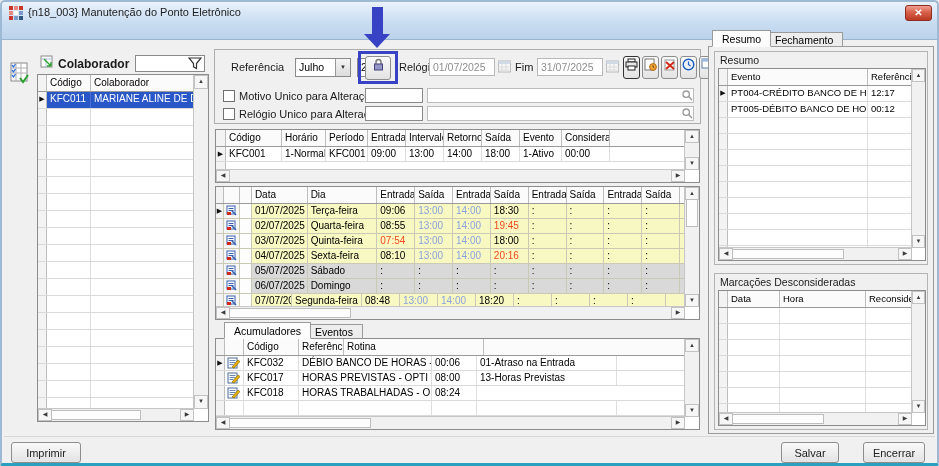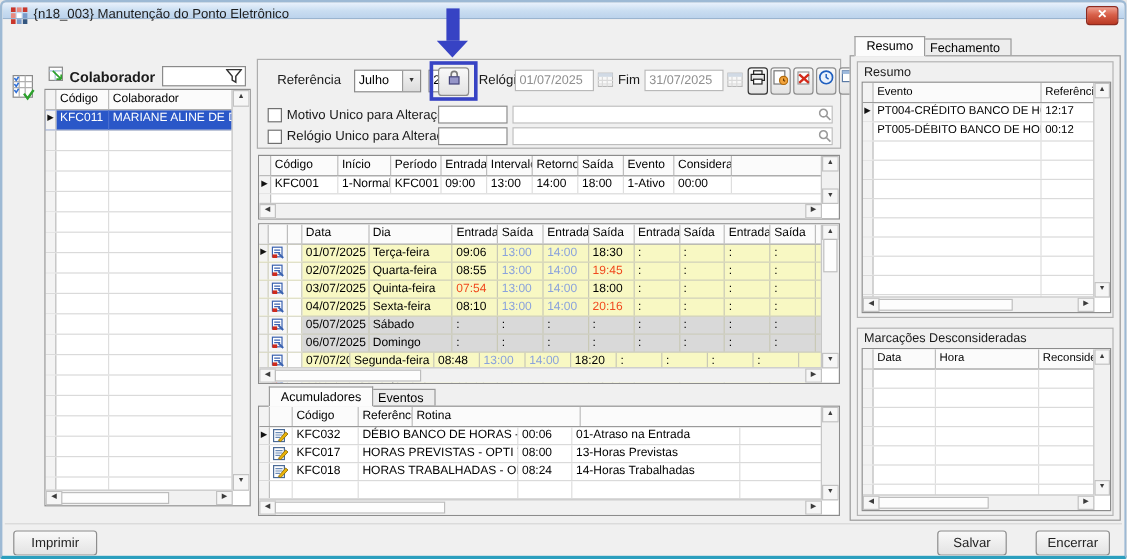--- a/index.html
+++ b/index.html
@@ -1,20 +1,20 @@
 <!DOCTYPE html>
 <html><head>
 <meta charset="utf-8">
 <style>
   html,body{margin:0;padding:0;background:#e9e9e9;font-family:"Liberation Sans",sans-serif;}
   #win{position:relative;width:939px;height:466px;box-sizing:border-box;background:#f0f0f0;
        border:2px solid #9db9d4;border-bottom:3px solid #2b9fbe;border-radius:5px 5px 2px 2px;overflow:hidden;}
   .abs{position:absolute;box-sizing:border-box;}
   
-  .titlebar{left:0;top:0;right:0;height:14px;background:linear-gradient(#eaf2fc,#c9ddf1 55%,#bcd3ec);
+  .titlebar{left:0;top:0;right:0;height:38px;background:linear-gradient(#eaf2fc,#c9ddf1 55%,#bcd3ec);
             border-bottom:1px solid #9ab4cf;border-radius:3px 3px 0 0;}
   .title-text{left:26px;top:4px;font-size:11px;color:#1c1c1c;white-space:nowrap;}
   .closebtn{left:903px;top:3px;width:27px;height:16px;background:linear-gradient(#f0a090,#d8604a 45%,#bb3a24);
             border:1px solid #8e2a1e;border-radius:3px;color:#fff;font-size:10px;line-height:14px;text-align:center;font-weight:bold;}
   
   .lbl{font-size:11px;color:#1a1a1a;white-space:nowrap;}
   .heading{font-size:13px;color:#1164d4;white-space:nowrap;}
   .field{background:#fff;border:1px solid #8a8a8a;font-size:10.5px;padding:2px 3px 0 3px;white-space:nowrap;overflow:hidden;}
   .field.dis{color:#8f8f8f;border-color:#b9b9b9;}
   .btn{background:linear-gradient(#f9f9f9,#e3e3e3);border:1px solid #8d8d8d;border-radius:3px;
@@ -323,21 +323,21 @@
   </div>
 
   <div class="abs ann" style="left:370px;top:5px;width:11px;height:27px;background:#3743c4"></div>
   <div class="abs ann" style="left:362px;top:32px;width:0;height:0;border-left:13px solid transparent;border-right:13px solid transparent;border-top:14px solid #3743c4"></div>
   <div class="abs ann" style="left:356px;top:49px;width:40px;height:33px;border:3px solid #3743c4"></div>
 
   <div class="abs grid" style="left:213px;top:127px;width:485px;height:54px">
     <div class="ghr" style="margin-right:14px">
       <div class="gh sel" style="width:10px"></div>
       <div class="gh" style="width:56px">Código</div>
-      <div class="gh" style="width:44px">Início</div>
+      <div class="gh" style="width:44px">Horário</div>
       <div class="gh" style="width:42px">Período</div>
       <div class="gh" style="width:38px">Entrada</div>
       <div class="gh" style="width:38px">Intervalo</div>
       <div class="gh" style="width:38px">Retorno</div>
       <div class="gh" style="width:38px">Saída</div>
       <div class="gh" style="width:42px">Evento</div>
       <div class="gh" style="width:48px">Considera</div>
       <div class="gh" style="flex:1;border-right:0"></div>
     </div>
     <div class="gr" style="margin-right:14px">
@@ -646,21 +646,20 @@
           <div class="gc" style="width:19px;padding:1px 0 0 2px">
             <svg width="13" height="12">
               <rect x="1" y="1" width="9" height="10" fill="#fff" stroke="#4a6a96"></rect>
               <path d="M2.5 3.5 h6 M2.5 5.5 h6 M2.5 7.5 h4" stroke="#6a8ab6"></path>
               <path d="M5 10 L11 3 l2 1.6 L7 11 Z" fill="#eab308" stroke="#8a6a00" stroke-width="0.7"></path>
             </svg>
           </div>
           <div class="gc" style="width:55px">KFC018</div>
           <div class="gc" style="width:133px">HORAS TRABALHADAS - OPTI TEC</div>
           <div class="gc" style="width:45px">08:24</div>
-          <div class="gc" style="width:140px">14-Horas Trabalhadas</div>
           <div class="gc" style="flex:1;border-right:0"></div>
         </div>
       </div>
     <div style="margin-right:14px">
       <div class="gr" style="height:14px">
         <div class="gc sel" style="width:9px"></div>
         <div class="gc" style="width:19px"></div>
         <div class="gc" style="width:55px"></div>
         <div class="gc" style="width:133px"></div>
         <div class="gc" style="width:45px"></div>

